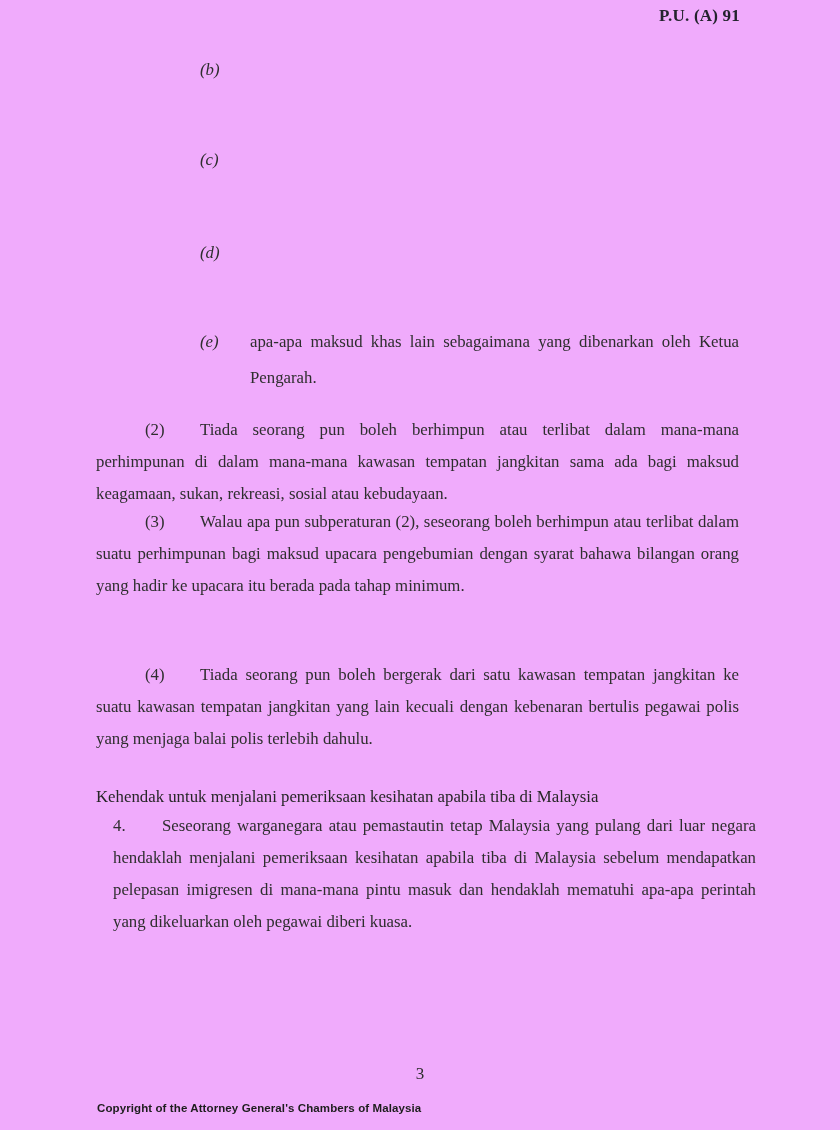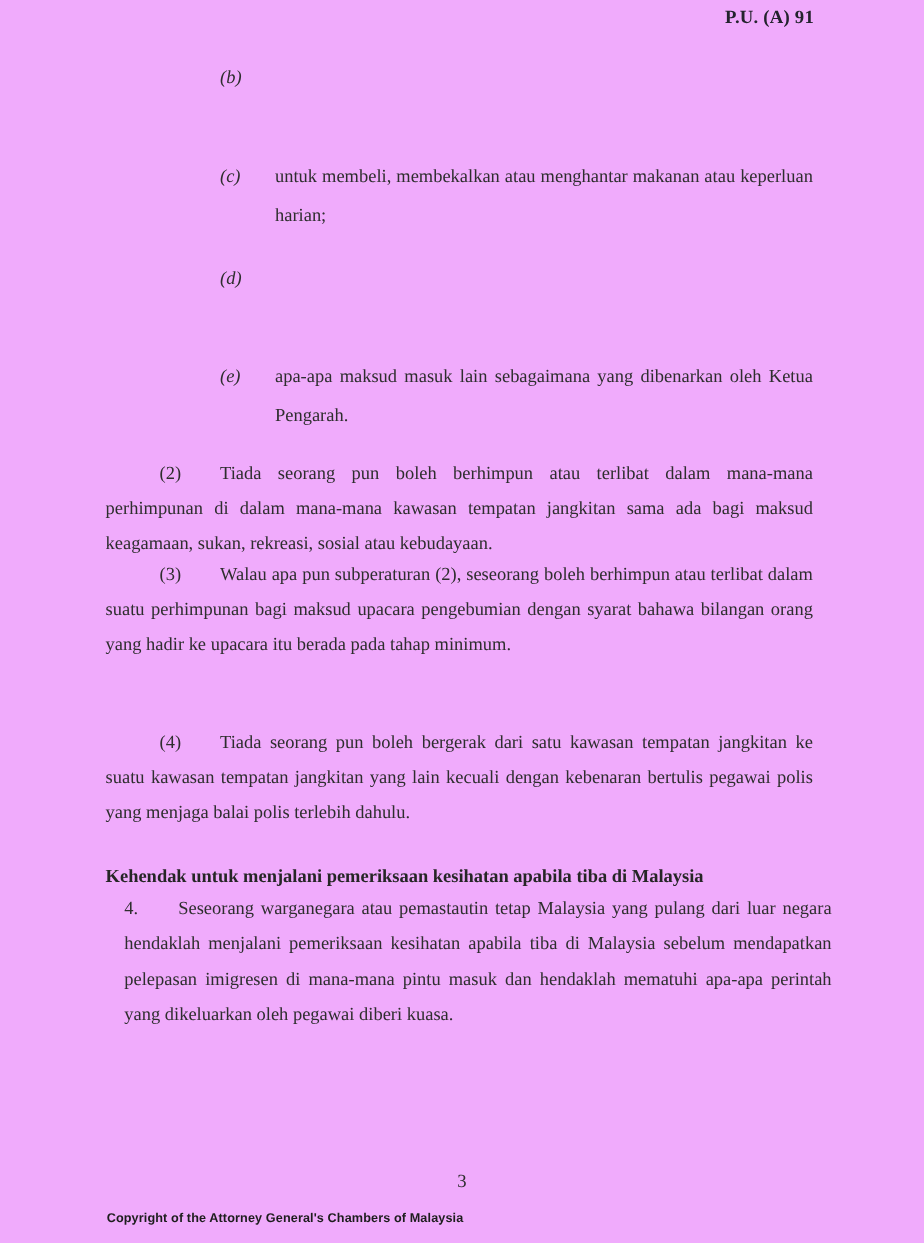--- a/index.html
+++ b/index.html
@@ -59,21 +59,21 @@
     width: 55px;
     text-indent: 0;
     font-style: normal;
   }
   .section-heading {
     position: absolute;
     left: 0;
     width: 643px;
     margin: 0;
     font-size: 16.8px;
-    font-weight: bold;
+    font-weight: normal;
     line-height: 26px;
     color: #262626;
   }
   .section-para {
     position: absolute;
     left: 0;
     width: 643px;
     margin: 0;
     line-height: 32px;
     text-align: justify;
@@ -112,30 +112,29 @@
   <div class="doc-number">P.U. (A) 91</div>
 
   <div class="content">
 
     <div class="list-item" style="top:52px;">
       <span class="item-label">(b)</span>
     </div>
 
     <div class="list-item" style="top:142px;">
       <span class="item-label">(c)</span>
-      <span class="item-text">untuk membeli, membekalkan atau menghantar makanan atau keperluan harian;</span>
     </div>
 
     <div class="list-item" style="top:235px;">
       <span class="item-label">(d)</span>
     </div>
 
     <div class="list-item" style="top:324px;">
       <span class="item-label">(e)</span>
-      <span class="item-text">apa-apa maksud masuk lain sebagaimana yang dibenarkan oleh Ketua Pengarah.</span>
+      <span class="item-text">apa-apa maksud khas lain sebagaimana yang dibenarkan oleh Ketua Pengarah.</span>
     </div>
 
     <p class="para" style="top:414px;">
       <span class="pnum">(2)</span><span>Tiada seorang pun boleh berhimpun atau terlibat dalam mana-mana perhimpunan di dalam mana-mana kawasan tempatan jangkitan sama ada bagi maksud keagamaan, sukan, rekreasi, sosial atau kebudayaan.</span>
     </p>
 
     <p class="para" style="top:506px;">
       <span class="pnum">(3)</span><span>Walau apa pun subperaturan (2), seseorang boleh berhimpun atau terlibat dalam suatu perhimpunan bagi maksud upacara pengebumian dengan syarat bahawa bilangan orang yang hadir ke upacara itu berada pada tahap minimum.</span>
     </p>
 

